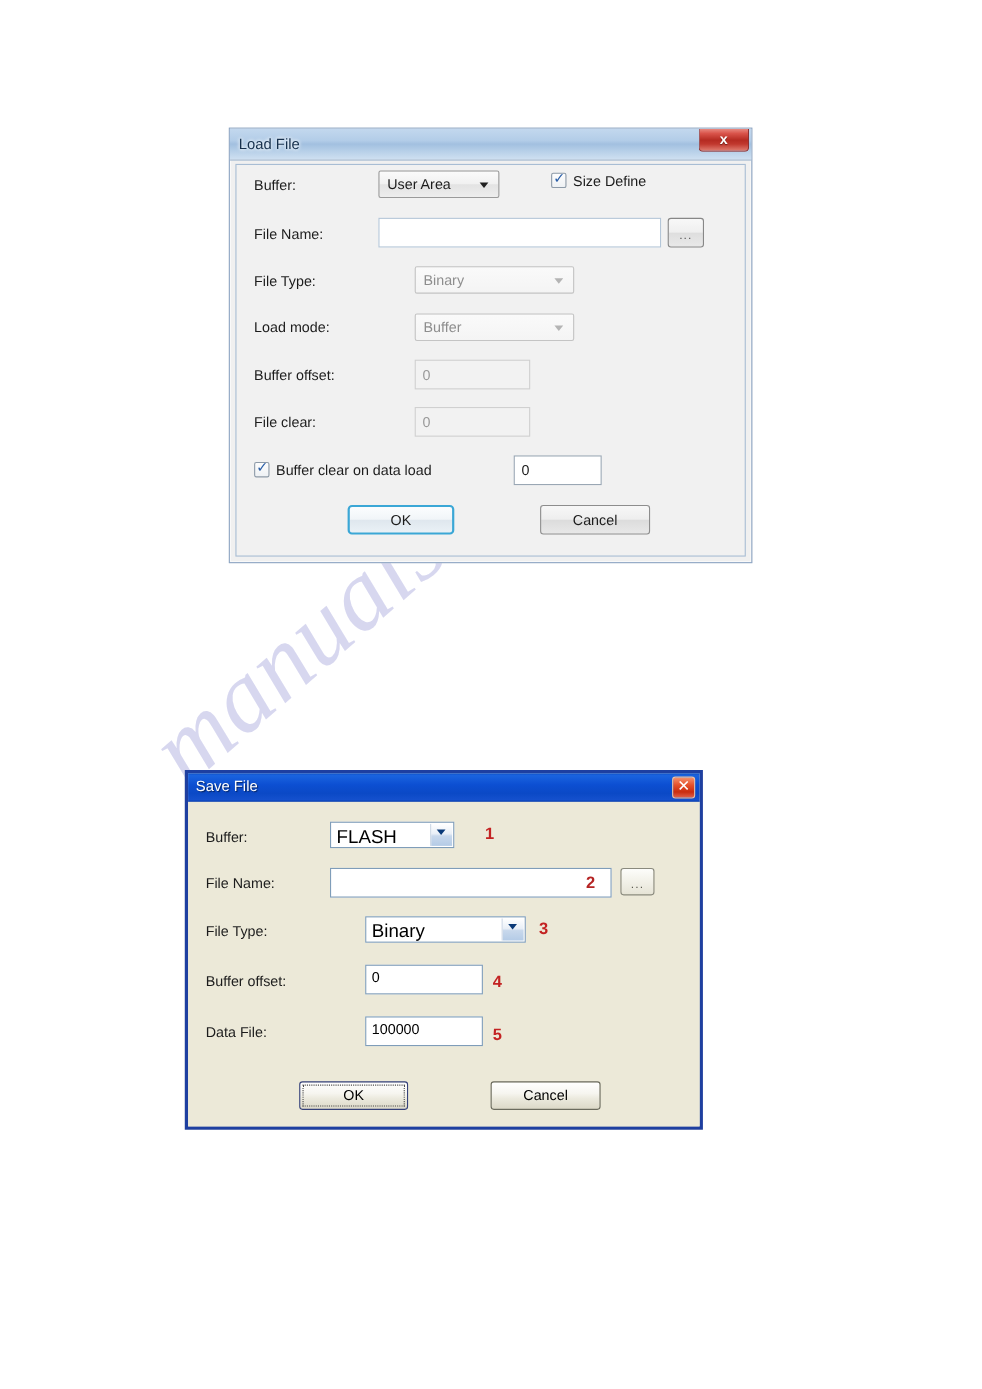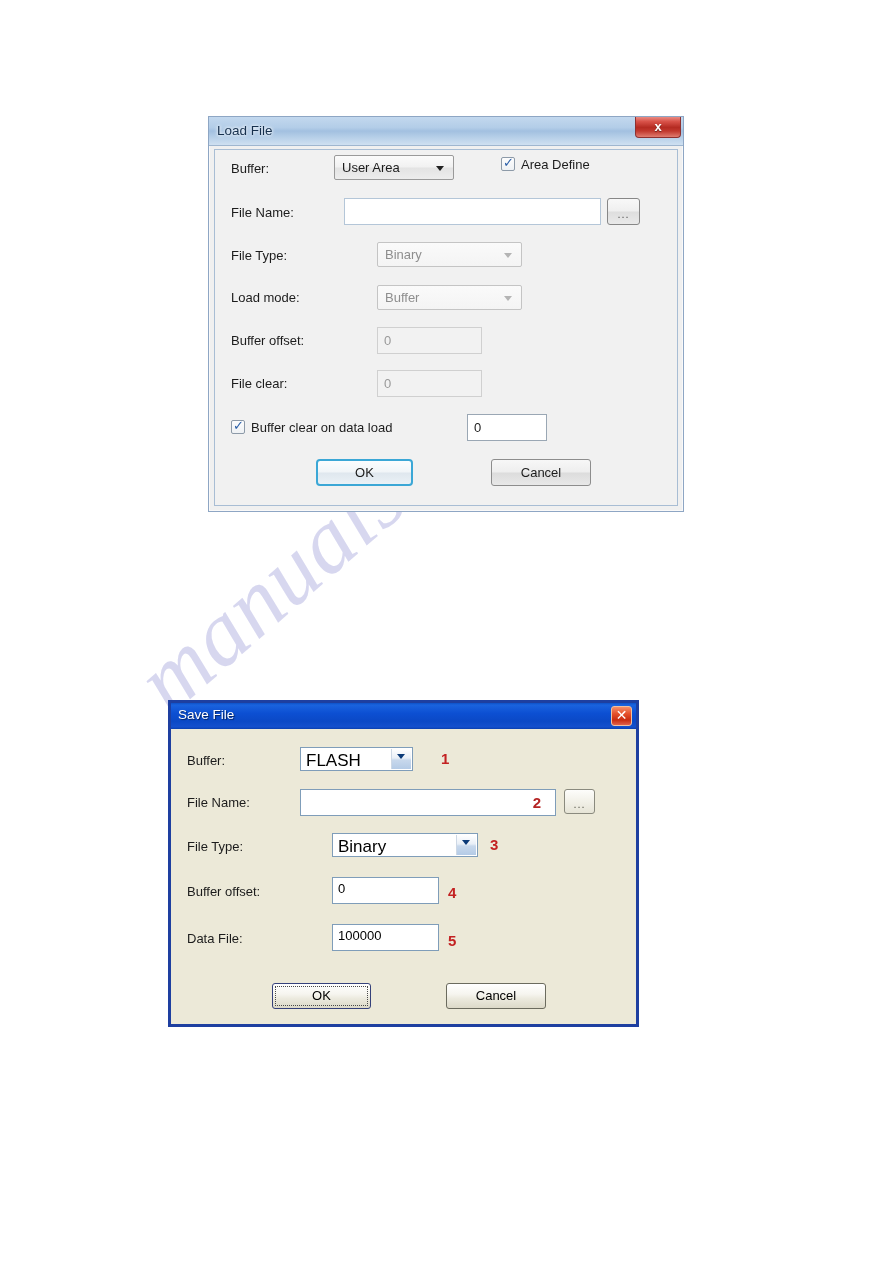--- a/index.html
+++ b/index.html
@@ -349,28 +349,28 @@
 <div id="load-dialog">
 
   <div class="aero-titlebar">
     <div class="aero-title">Load File</div>
     <div class="aero-close">x</div>
   </div>
 
   <div class="aero-body">
 
     <div class="lbl" style="left:16px; top:11px;">Buffer:</div>
-    <div class="aero-combo" style="left:119px; top:5px; width:120px;">
+    <div class="aero-combo" style="left:129px; top:5px; width:110px;">
       <span class="cb-text">User Area</span>
       <span class="cb-arrow"></span>
     </div>
     <div class="aero-check" style="left:286px; top:7px;">
       <span class="tick">✓</span>
     </div>
-    <div class="lbl" style="left:306px; top:7px;">Area Define</div>
+    <div class="lbl" style="left:306px; top:7px;">Size Define</div>
 
     <div class="lbl" style="left:16px; top:55px;">File Name:</div>
     <div class="aero-text" style="left:129px; top:48px; width:257px;">
       <span class="tx"></span>
     </div>
     <div class="aero-browse" style="left:392px; top:48px;">...</div>
 
     <div class="lbl" style="left:16px; top:98px;">File Type:</div>
     <div class="aero-combo disabled" style="left:162px; top:92px; width:145px;">
       <span class="cb-text">Binary</span>

